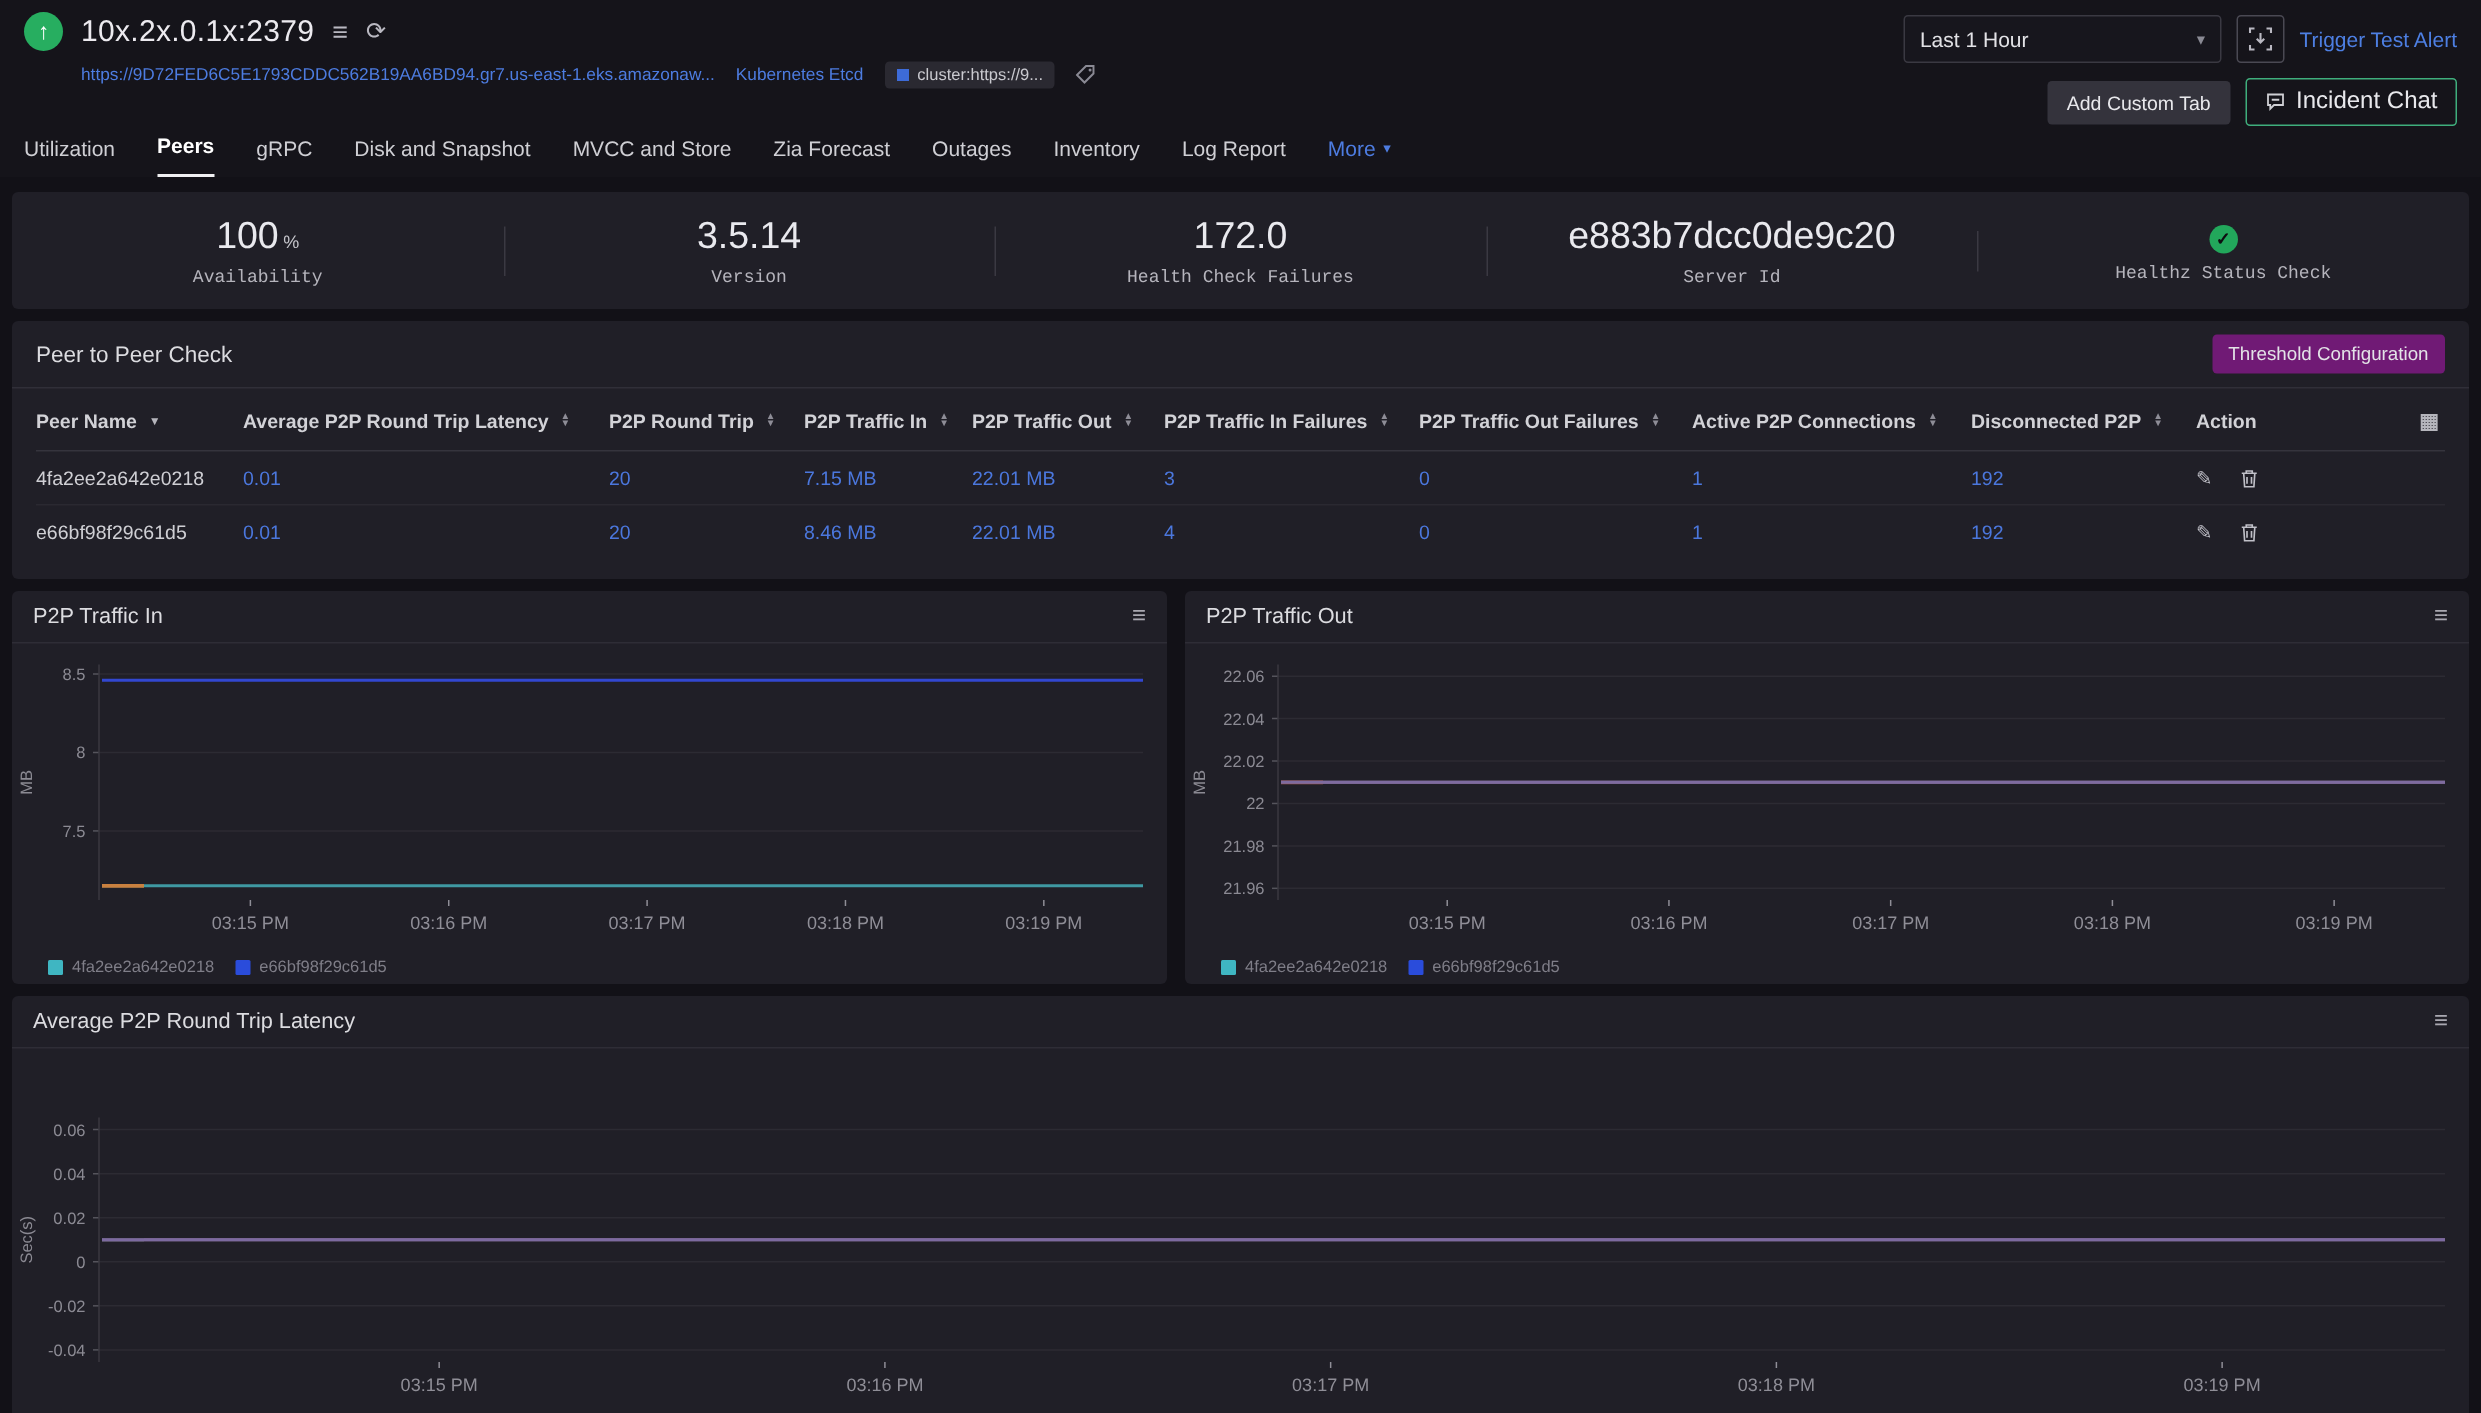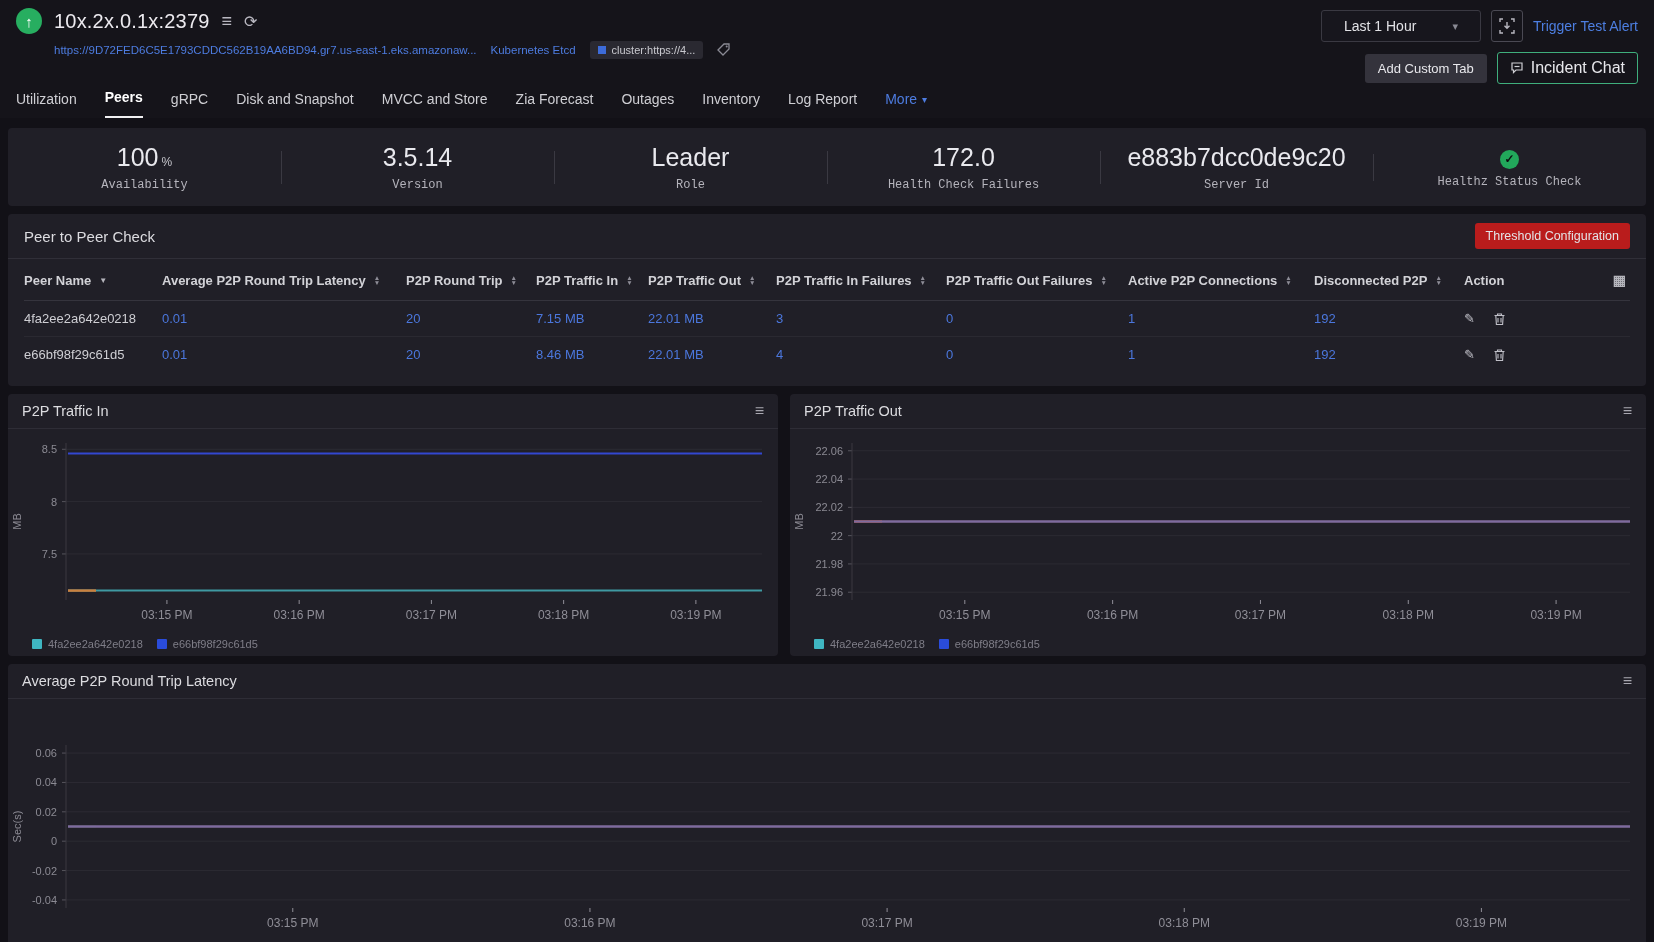--- a/index.html
+++ b/index.html
@@ -15,22 +15,22 @@
   .mon-title { font-size:20px; color:#eceaef; letter-spacing:.2px; }
   .hd-ic { color:#b9b8c1; font-size:18px; cursor:pointer; }
   .link-row { display:flex; align-items:center; gap:14px; margin:7px 0 0 38px; font-size:11.5px; }
   .blue-link { color:#4d7ce0; text-decoration:none; }
   .cluster-badge { background:#2a2931; color:#c9c9cf; padding:3px 8px; border-radius:3px; display:flex; align-items:center; gap:6px; font-size:11px; }
   .badge-sq { width:8px; height:8px; background:#3d6bd8; display:inline-block; }
   .tag-ic svg { display:block; }
 
   .tb-right { display:flex; flex-direction:column; align-items:flex-end; gap:10px; padding-top:2px; }
   .tb-right-row1 { display:flex; align-items:center; gap:10px; }
-  .time-select { width:160px; height:32px; background:#17161d; border:1px solid #3a3942; border-radius:3px;
-                 display:flex; align-items:center; justify-content:space-between; padding:0 22px; font-size:14px; color:#e2e2e6; cursor:pointer; }
+  .time-select { width:212px; height:32px; background:#17161d; border:1px solid #3a3942; border-radius:3px;
+                 display:flex; align-items:center; justify-content:space-between; padding:0 10px; font-size:14px; color:#e2e2e6; cursor:pointer; }
   .caret { color:#8a8a94; font-size:11px; }
   .snap-btn { width:32px; height:32px; border:1px solid #4a4953; border-radius:3px; background:transparent;
               display:flex; align-items:center; justify-content:center; cursor:pointer; }
   .trigger-link { color:#4d7fe2; font-size:14px; text-decoration:none; }
   .tb-right-row2 { display:flex; align-items:center; gap:10px; }
   .btn-gray { background:#34333c; color:#e8e8ec; border:none; border-radius:3px; font-size:13px; padding:7px 13px; cursor:pointer; font-family:inherit; }
   .btn-green { background:transparent; color:#e8e8ec; border:1px solid #3fae7c; border-radius:3px; font-size:16px;
                padding:6px 12px; cursor:pointer; display:flex; align-items:center; gap:7px; font-family:inherit; }
 
   
@@ -50,21 +50,21 @@
   .stat-val { font-size:25px; color:#e9e9ee; }
   .stat-suffix { font-size:12px; color:#c5c5cb; margin-left:3px; }
   .stat-label { font-size:12px; color:#b5b4bc;font-family:Liberation Mono, monospace; }
   .check-circle { width:19px; height:19px; border-radius:50%; background:#22a75b; color:#0d0d10;
                   display:flex; align-items:center; justify-content:center; font-size:12px; font-weight:bold; margin-top:4px; }
 
   
   .table-card { padding:0 0 14px 0; }
   .tcard-head { display:flex; justify-content:space-between; align-items:center; padding:9px 16px; border-bottom:1px solid #302f38; }
   .tcard-title { font-size:15px; color:#dcdce0; }
-  .btn-threshold { background:#b91c1c; color:#e3e3e7; border:none; border-radius:3px; font-size:12.5px; padding:6px 11px; cursor:pointer; font-family:inherit; }
+  .btn-threshold { background:#701a75; color:#e3e3e7; border:none; border-radius:3px; font-size:12.5px; padding:6px 11px; cursor:pointer; font-family:inherit; }
   .ptable { padding:0 16px; }
   .t-row { display:grid; grid-template-columns:138px 244px 130px 112px 128px 170px 182px 186px 150px 1fr; align-items:center; }
   .t-head { border-bottom:1px solid #35343d; padding:13px 0 12px 0; }
   .th-cell { display:flex; align-items:center; gap:8px; font-size:13px; font-weight:bold; color:#d2d2d7; }
   .sort { display:flex; flex-direction:column; line-height:5px; font-size:6.5px; color:#8e8d97; cursor:pointer; }
   .sort-single { font-size:8px; color:#b5b5bc; cursor:pointer; }
   .th-action { justify-content:space-between; padding-right:4px; }
   .grid-ic { color:#b5b5bc; font-size:14px; cursor:pointer; }
   .t-body-row { padding:10px 0; border-bottom:1px solid #2a2931; }
   .t-body-row:last-child { border-bottom:none; }
@@ -100,21 +100,21 @@
       <div class="status-circle">↑</div>
       <div class="mon-title">10x.2x.0.1x:2379</div>
       <div class="hd-ic">≡</div>
       <div class="hd-ic" style="font-size:16px">⟳</div>
     </div>
     <div class="link-row">
       <a href="#" class="blue-link">https://9D72FED6C5E1793CDDC562B19AA6BD94.gr7.us-east-1.eks.amazonaw...</a>
       <a href="#" class="blue-link">Kubernetes Etcd</a>
       <span class="cluster-badge">
         <span class="badge-sq"></span>
-        <span>cluster:https://4...</span>
+        <span>cluster:https://9...</span>
       </span>
       <span class="tag-ic">
         <svg width="14" height="14" viewBox="0 0 14 14">
             <path d="M1 7 L7 1 H12 V6 L6 12 Z" fill="none" stroke="#8a8a94" stroke-width="1.3"></path>
             <circle cx="9.7" cy="3.6" r="1" fill="#8a8a94"></circle>
           </svg>
       </span>
     </div>
   </div>
   <div class="tb-right">
@@ -164,24 +164,20 @@
 <div class="main">
 
   <div class="card stats">
       <div class="stat-cell">
         <div class="stat-val"><span class="v">100</span><span class="stat-suffix">%</span></div>
         <div class="stat-label">Availability</div>
       </div>
       <div class="stat-cell">
         <div class="stat-val"><span class="v">3.5.14</span></div>
         <div class="stat-label">Version</div>
-      </div>
-      <div class="stat-cell">
-        <div class="stat-val"><span class="v">Leader</span></div>
-        <div class="stat-label">Role</div>
       </div>
       <div class="stat-cell">
         <div class="stat-val"><span class="v">172.0</span></div>
         <div class="stat-label">Health Check Failures</div>
       </div>
       <div class="stat-cell">
         <div class="stat-val"><span class="v">e883b7dcc0de9c20</span></div>
         <div class="stat-label">Server Id</div>
       </div>
       <div class="stat-cell">

